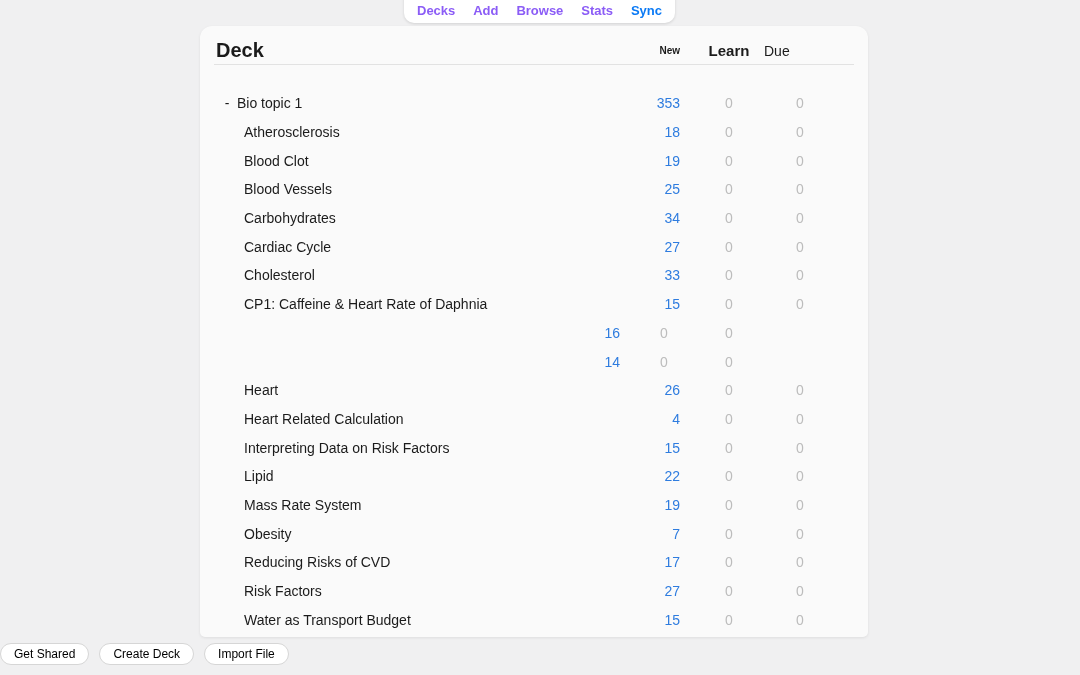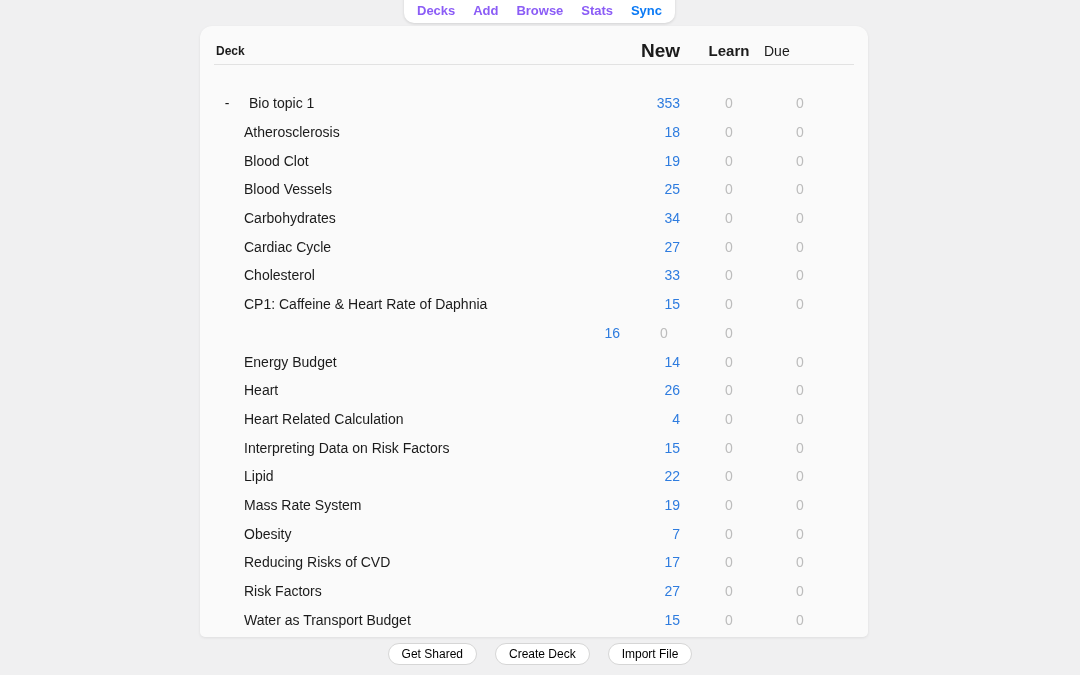--- a/index.html
+++ b/index.html
@@ -56,22 +56,22 @@
   .grid-cols {
     display: grid;
     grid-template-columns: 1fr 60px 70px 72px;
     padding: 0 32px 0 16px;
     align-items: center;
   }
   .panel-header {
     padding-top: 11px;
     height: 38px;
   }
-  .h-deck { font-size: 12px; font-weight: bold; }
-  .h-new  { font-size: 19px; font-weight: bold; text-align: right; padding-right: 14px; }
+  .h-deck { font-size: 20px; font-weight: bold; }
+  .h-new  { font-size: 10px; font-weight: bold; text-align: right; padding-right: 14px; }
   .h-learn{ font-size: 15px; font-weight: bold; text-align: center; }
   .h-due  { font-size: 14px; font-weight: normal; text-align: left; }
   .header-separator {
     margin: 0 14px;
     border-bottom: 1px solid var(--separator);
   }
   .rows { margin-top: 24px; }
   .row {
     height: 28.7px;
     font-size: 14px;
@@ -84,34 +84,34 @@
   }
   .collapse {
     display: inline-block;
     width: 12px;
     margin-left: 5px;
     text-align: center;
     color: var(--text);
     cursor: pointer;
     flex: 0 0 auto;
   }
-  .deck-name { margin-left: 16px; cursor: pointer; }
+  .deck-name { margin-left: 4px; cursor: pointer; }
   .row.child .deck-name { margin-left: 28px; }
   .c-new  { text-align: right; padding-right: 14px; color: var(--count-blue); }
   .c-learn{ text-align: center; color: var(--zero-gray); }
   .c-due  { text-align: center; color: var(--zero-gray); }
 
   
   .footer {
     position: absolute;
     left: 0; top: 643px;
     width: 1080px;
     display: flex;
-    justify-content: center;
-    gap: 18px;
+    justify-content: flex-start;
+    gap: 10px;
   }
   .footer-btn {
     background: #ffffff;
     border: 1px solid #d6d6d6;
     border-radius: 11px;
     font-family: "Liberation Sans", sans-serif;
     font-size: 12px;
     color: #000;
     padding: 3px 13px;
     line-height: 14px;
@@ -218,24 +218,20 @@
     <span class="c-due">0</span>
   </div>
 
   <div class="row grid-cols child">
     <span class="c-new">16</span>
     <span class="c-learn">0</span>
     <span class="c-due">0</span>
   </div>
 
   <div class="row grid-cols child">
-    <span class="name-cell">
-
-      <span class="deck-name">Energy Budget</span>
-    </span>
     <span class="c-new">14</span>
     <span class="c-learn">0</span>
     <span class="c-due">0</span>
   </div>
 
   <div class="row grid-cols child">
     <span class="name-cell">
 
       <span class="deck-name">Heart</span>
     </span>

